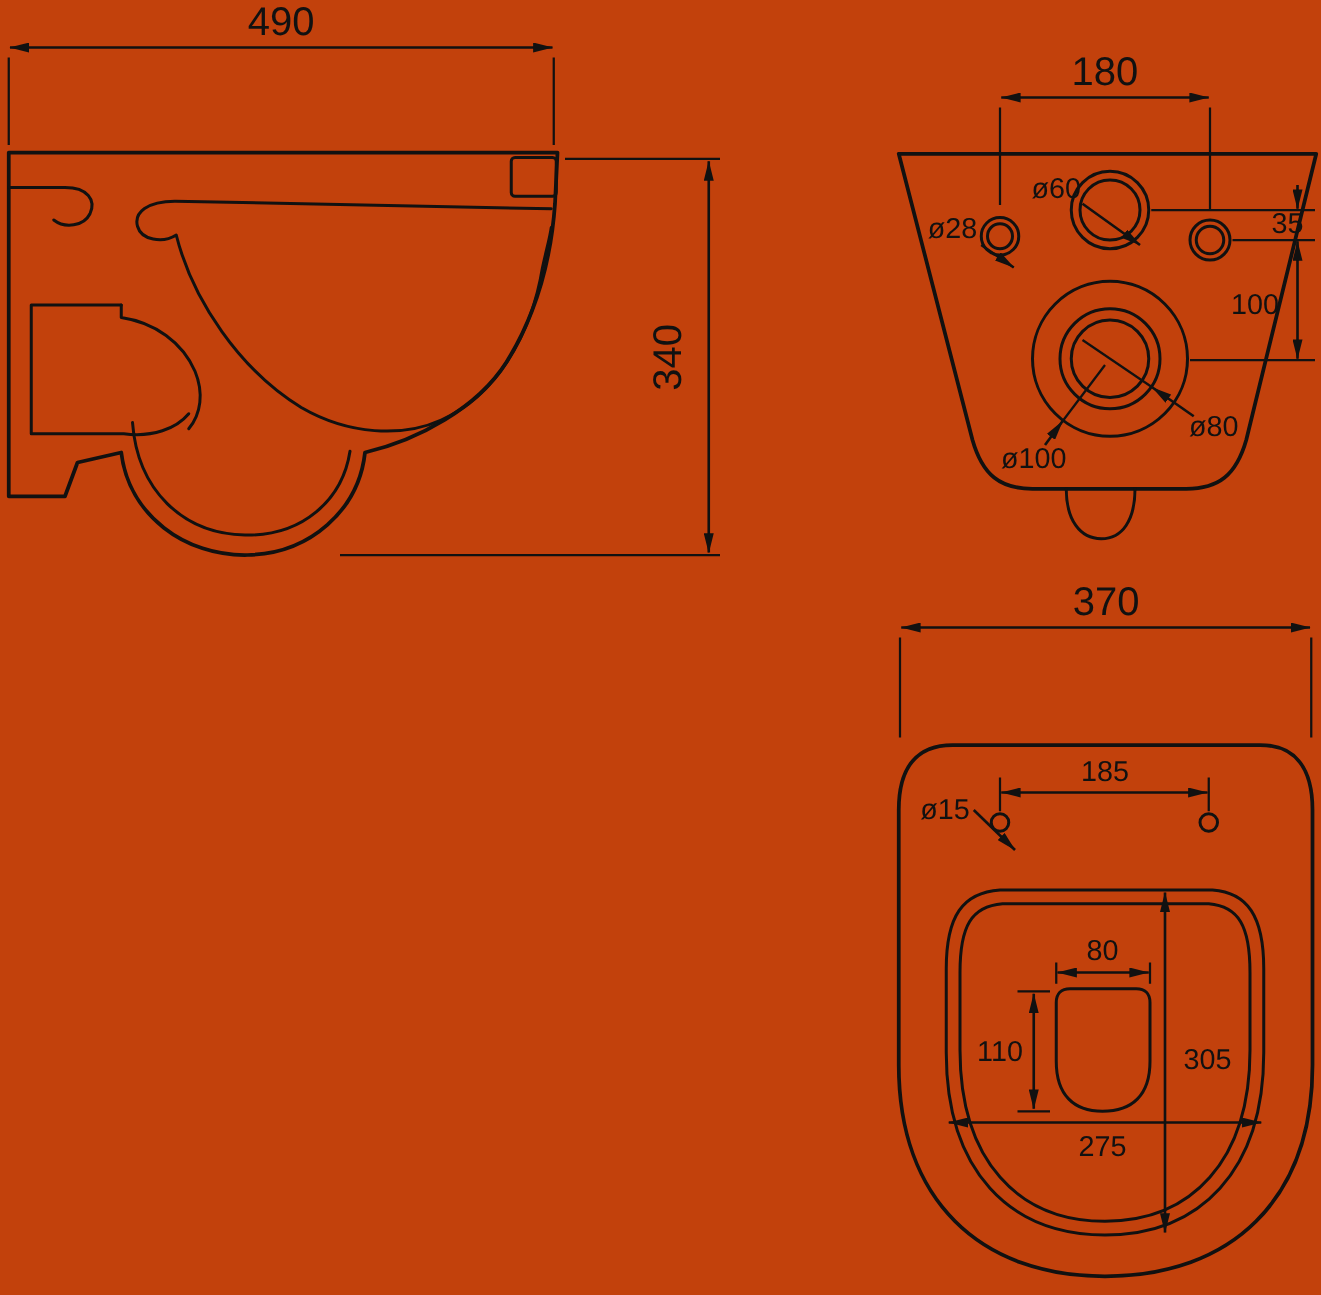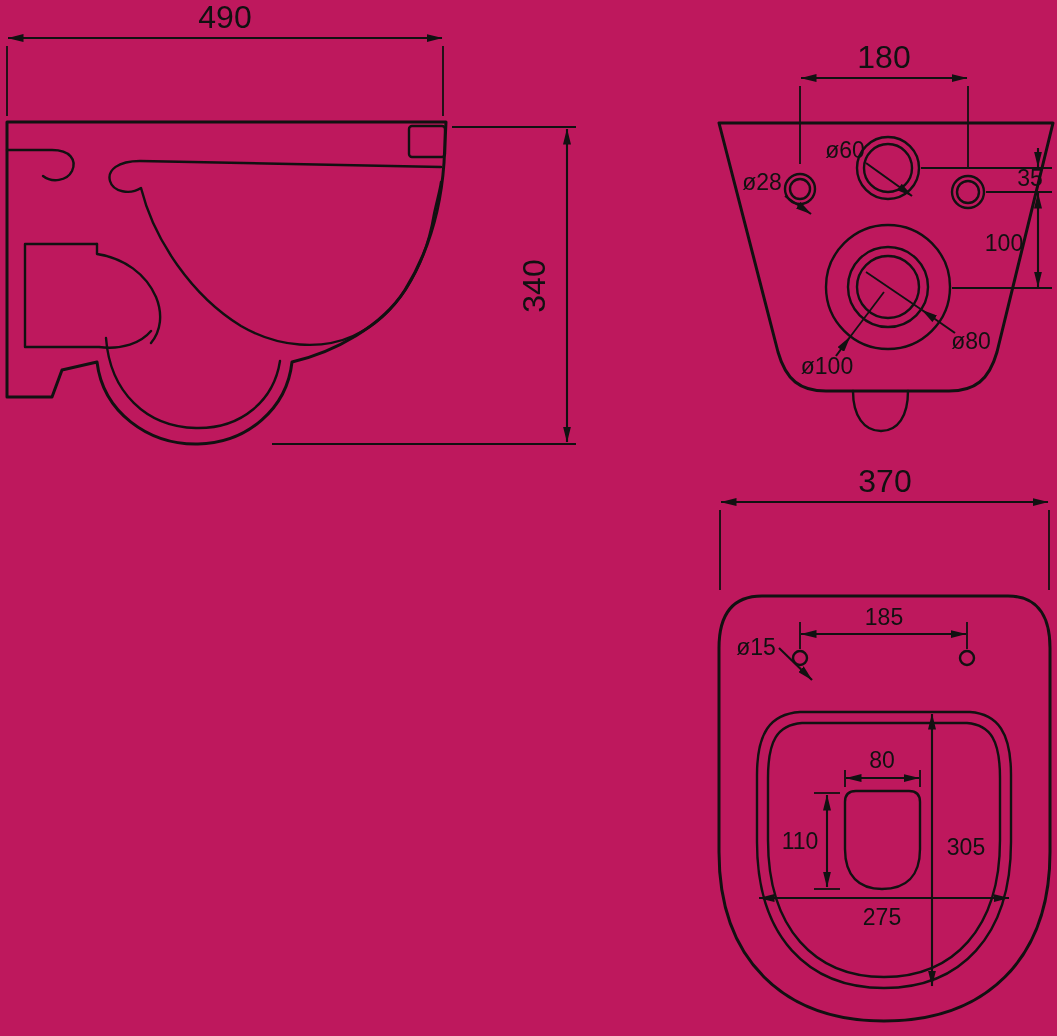--- a/index.html
+++ b/index.html
@@ -1,16 +1,16 @@
 <!DOCTYPE html>
 <html><head>
 <meta charset="utf-8">
 <style>
   html,body{margin:0;padding:0;background:#ffffff;}
-  #canvas{position:relative;width:1057px;height:1036px;background:#be185d;overflow:hidden;
+  #canvas{position:relative;width:1057px;height:1036px;background:#c2410c;overflow:hidden;
           font-family:"Liberation Sans",sans-serif;}
   svg{display:block;}
   .ol{fill:none;stroke:#111111;stroke-width:3;stroke-linejoin:round;stroke-linecap:round;}
   .il{fill:none;stroke:#111111;stroke-width:2.4;stroke-linejoin:round;stroke-linecap:round;}
   .dim{fill:none;stroke:#111111;stroke-width:2.1;}
   .ext{fill:none;stroke:#111111;stroke-width:1.8;}
   text{font-family:"Liberation Sans",sans-serif;fill:#111111;}
   .big{font-size:32px;}
   .sm{font-size:23px;}
 </style>

